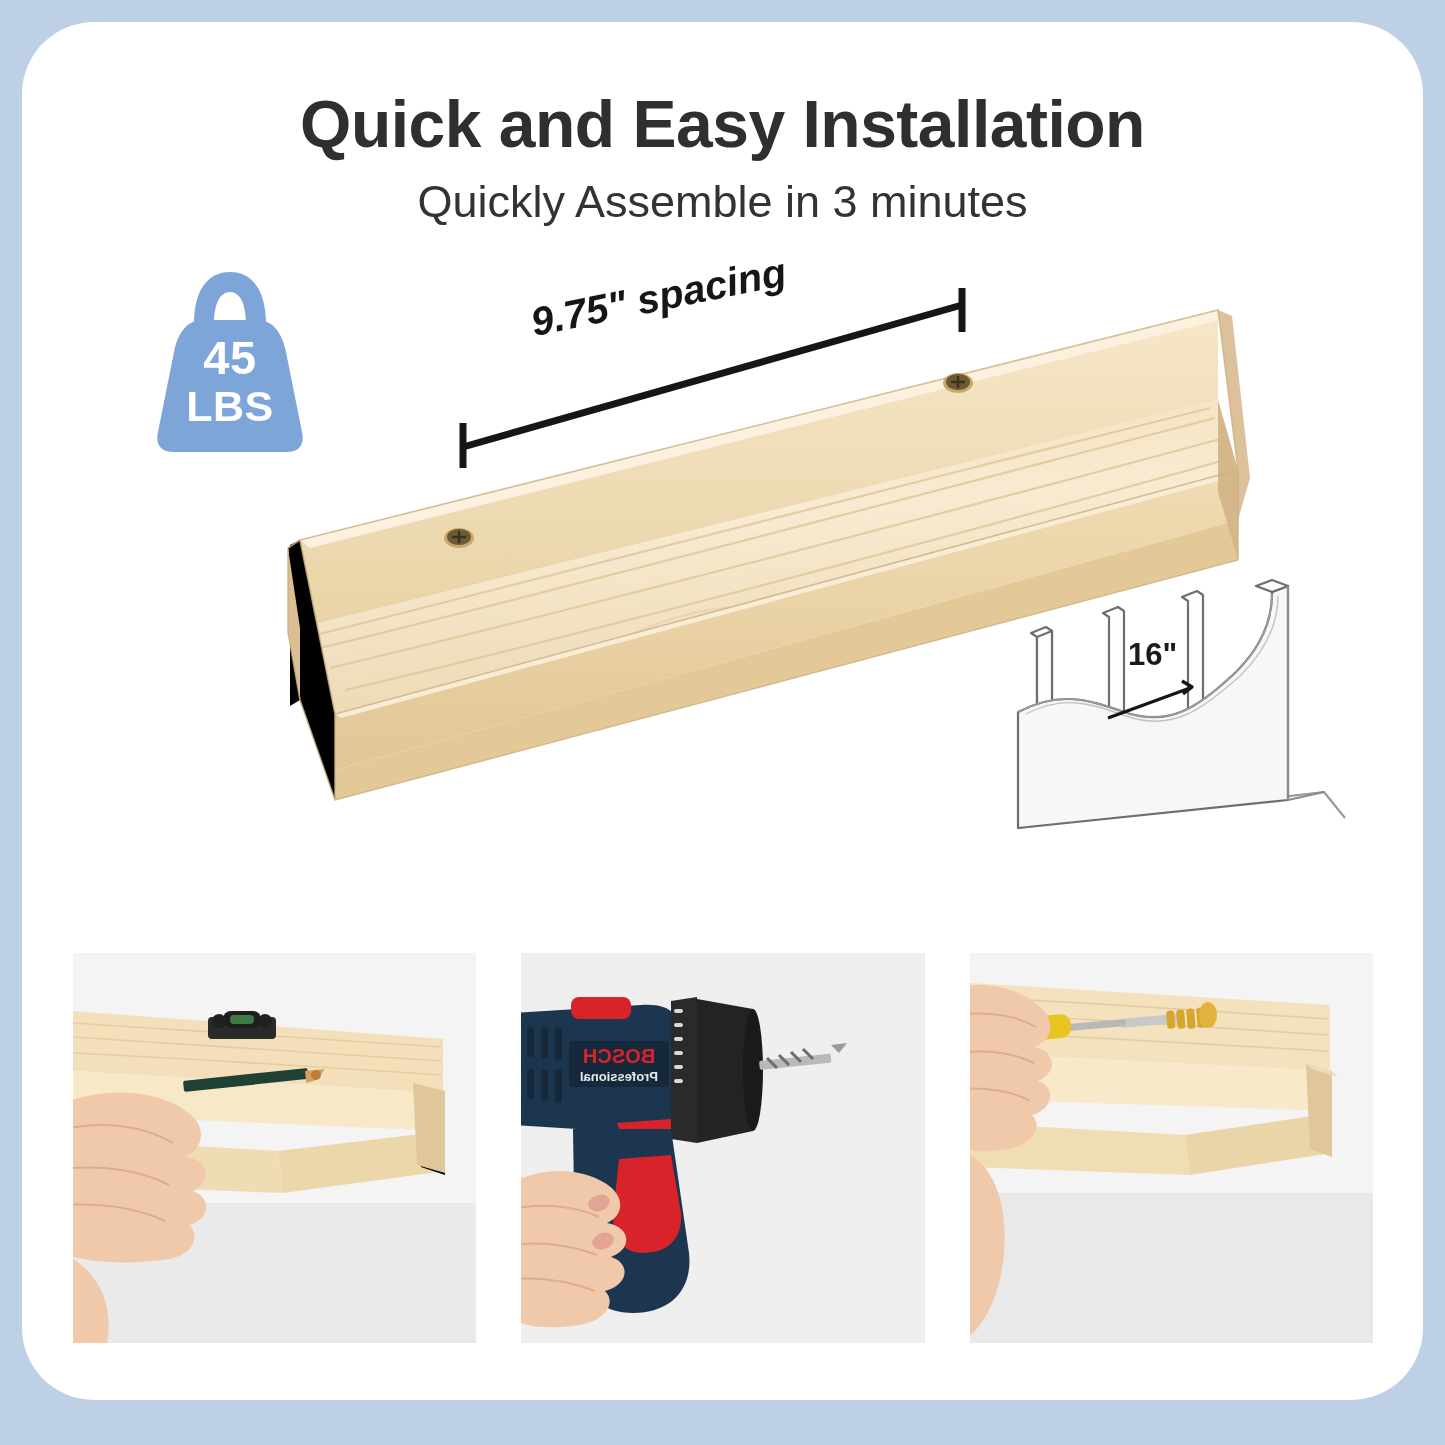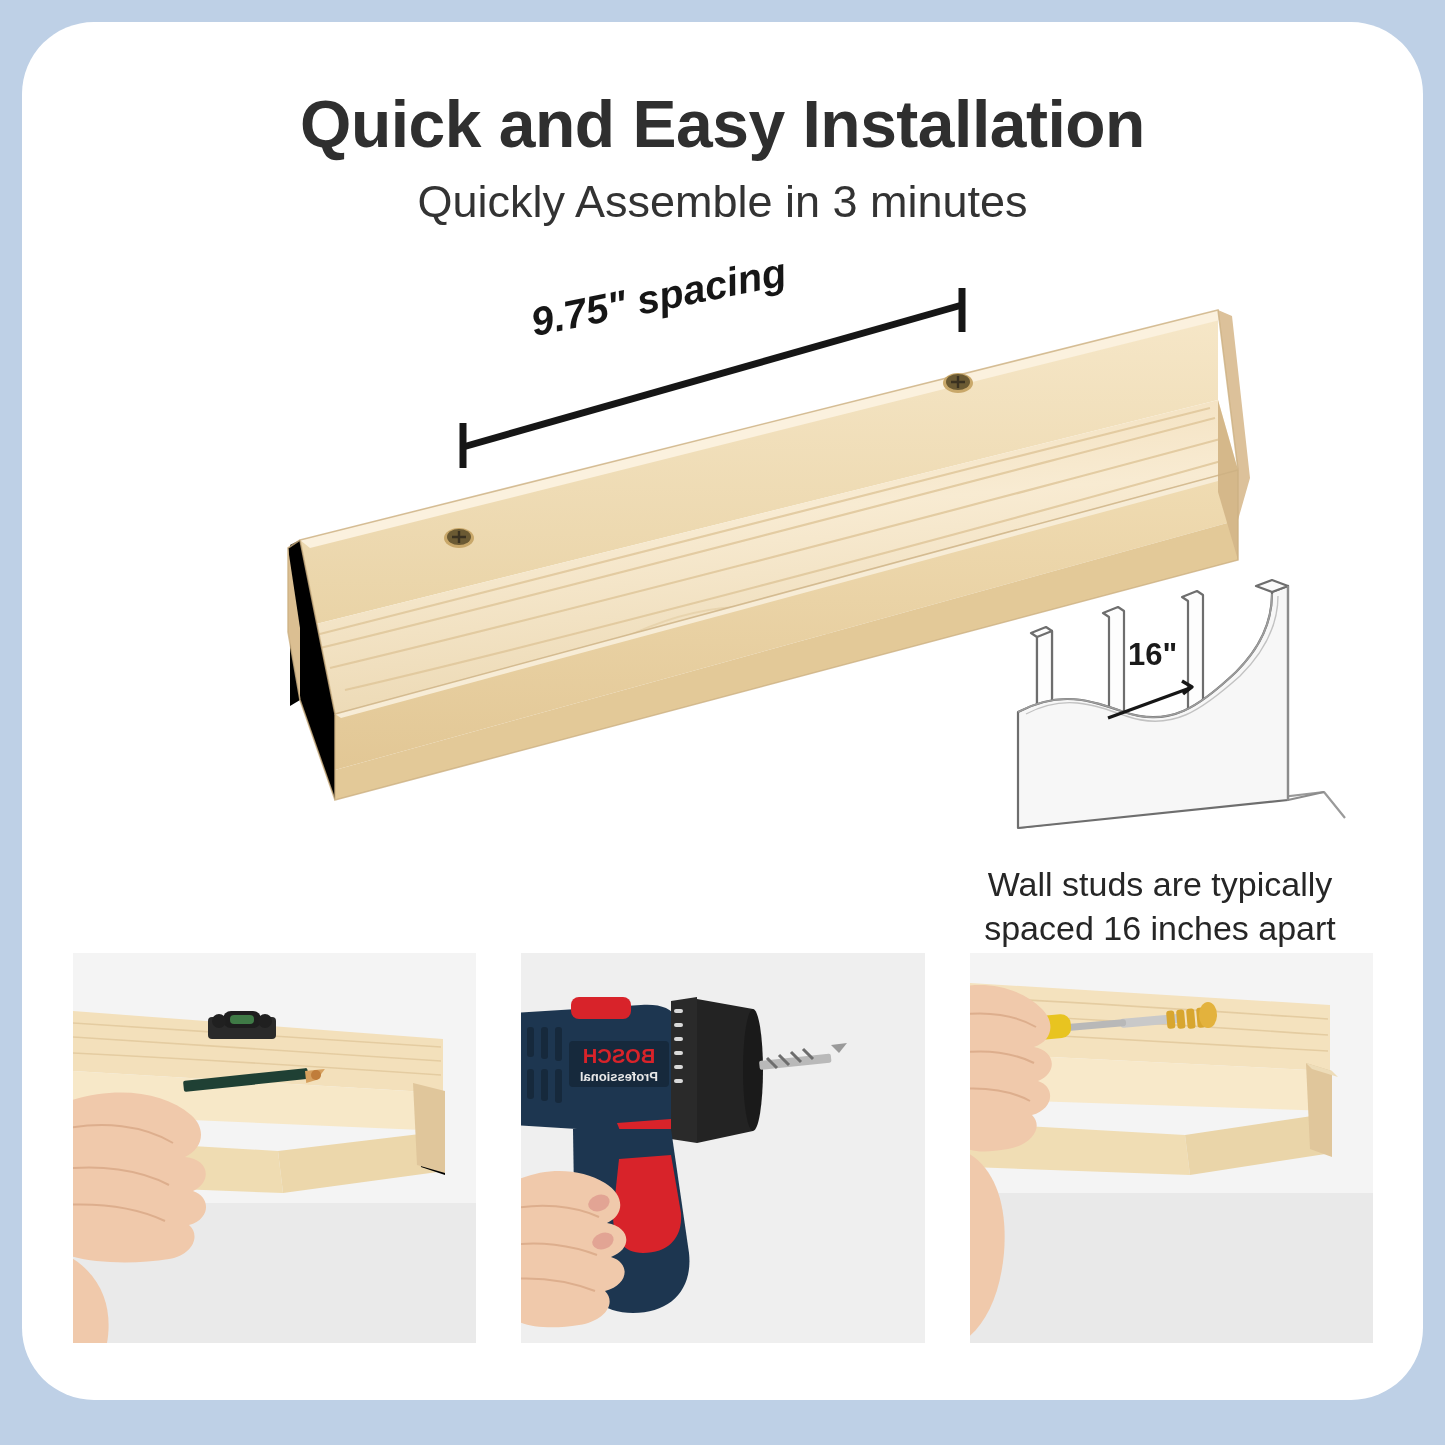--- a/index.html
+++ b/index.html
@@ -85,20 +85,30 @@
 </head>
 <body>
 
 <div id="stage">
 
   <div class="card"></div>
 
   <div class="title">Quick and Easy Installation</div>
   <div class="subtitle">Quickly Assemble in 3 minutes</div>
 
+  <div class="badge">
+    <svg viewBox="0 0 160 192">
+      <path d="M44 62 C44 28 58 10 80 10 C102 10 116 28 116 62 L116 72 L96 72 L96 62
+               C96 42 90 30 80 30 C70 30 64 42 64 62 L64 72 L44 72 Z" fill="#7da5d8"></path>
+      <path d="M52 58 C38 58 28 70 24 90 L8 170 C5 184 12 190 24 190 L136 190
+               C148 190 155 184 152 170 L136 90 C132 70 122 58 108 58 Z" fill="#7da5d8"></path>
+    </svg>
+    <div class="badge-num">45</div>
+    <div class="badge-unit">LBS</div>
+  </div>
 
   <div class="hero">
     <svg width="1445" height="950" viewBox="0 0 1445 950">
       <defs>
         <linearGradient id="topFace" x1="0" y1="0" x2="0.25" y2="1">
           <stop offset="0%" stop-color="#f1dcb6"></stop>
           <stop offset="45%" stop-color="#f8ebd2"></stop>
           <stop offset="100%" stop-color="#ecd9b4"></stop>
         </linearGradient>
         <linearGradient id="backFace" x1="0" y1="0" x2="0" y2="1">
@@ -210,21 +220,20 @@
           <line x1="1108" y1="718" x2="1190" y2="688"></line>
           <polyline points="1182,681 1192,687 1183,694" fill="none"></polyline>
         </g>
       </g>
     </svg>
 
     <div class="dimlabel">9.75" spacing</div>
     <div class="studlabel">16"</div>
   </div>
 
-  <div class="studcaption">Wall studs are typically spaced 16 inches apart</div>
 
   <div class="photos">
 
     <div class="photo">
       <svg width="404" height="390" viewBox="0 0 404 390">
         <rect width="404" height="390" fill="#f4f4f4"></rect>
         <rect y="250" width="404" height="140" fill="#eaeaea"></rect>
 
         <polygon points="0,58 370,86 370,140 0,118" fill="#f3e0bb"></polygon>
         <g stroke="#e3cb a" stroke-width="0"></g>

